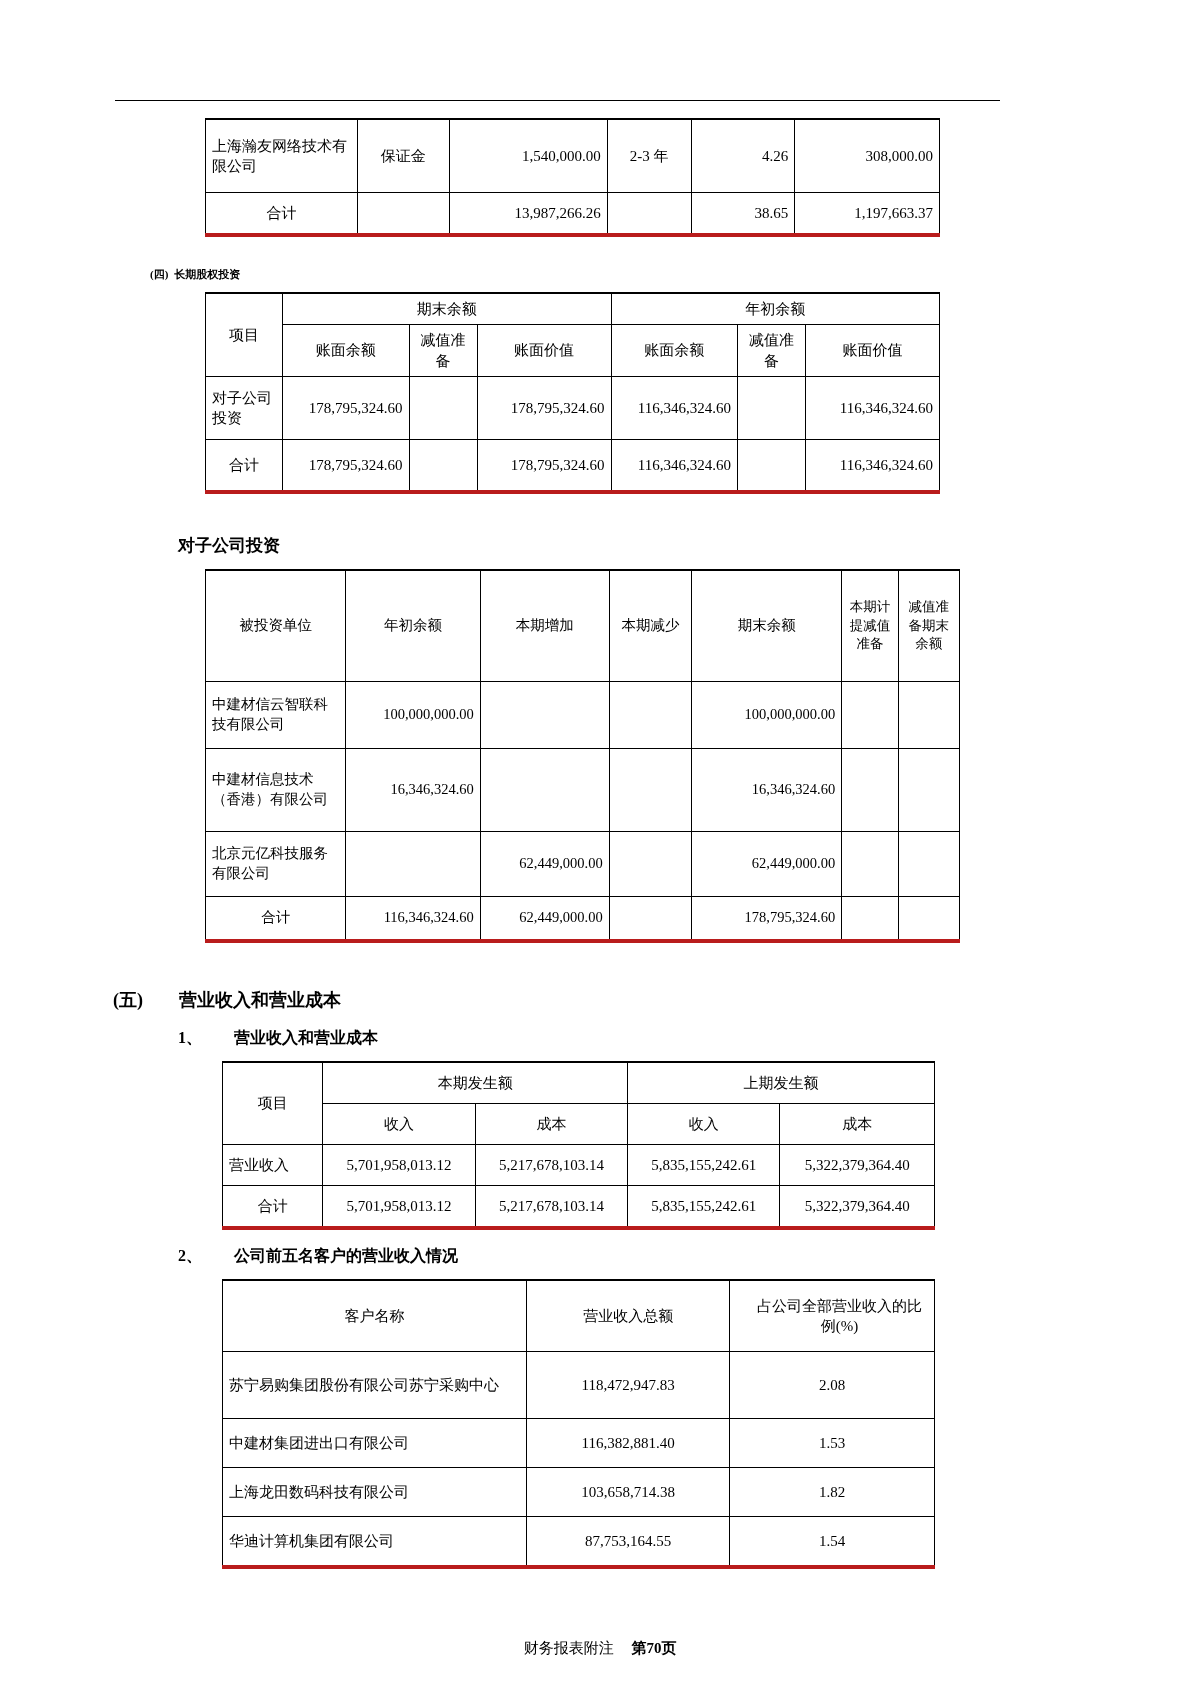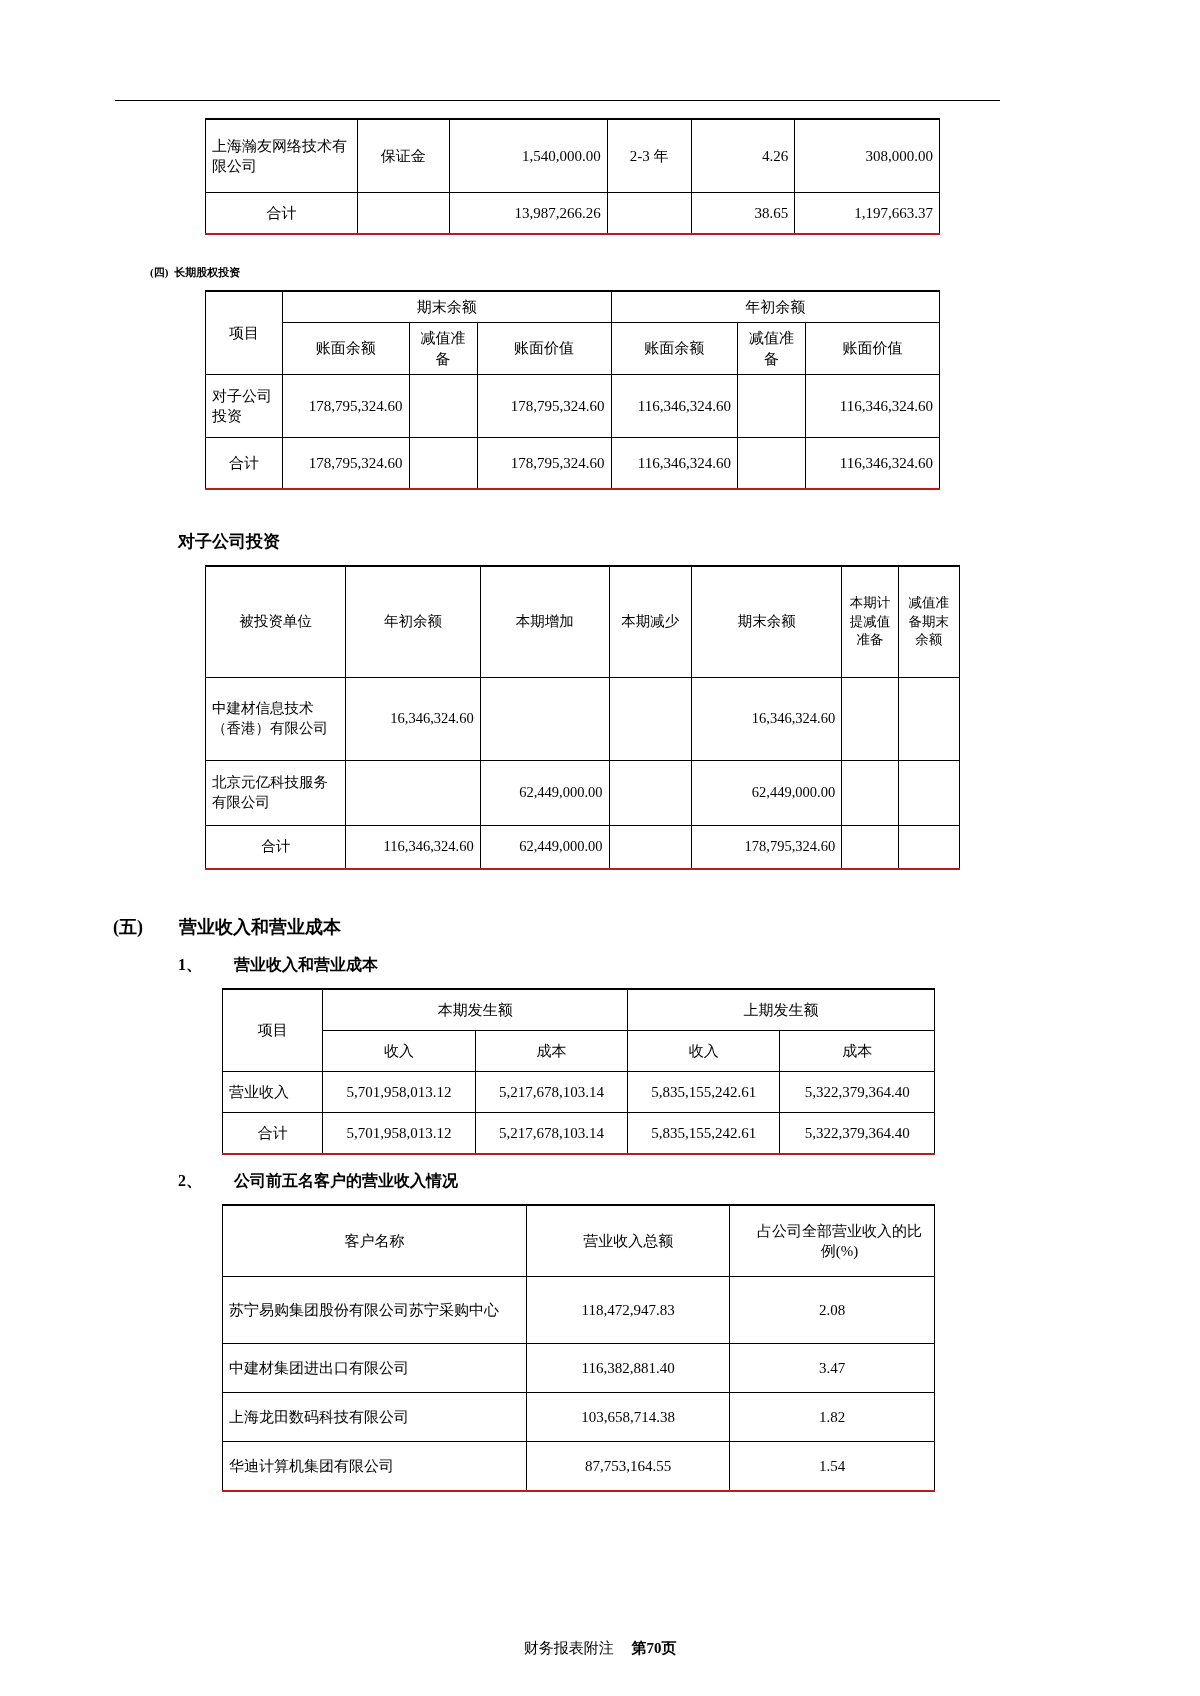--- a/index.html
+++ b/index.html
@@ -43,21 +43,21 @@
     border: 1px solid #000;
     padding: 5px 6px;
     vertical-align: middle;
     font-weight: normal;
     line-height: 1.35;
   }
   .c { text-align: center; }
   .r { text-align: right; }
   .l { text-align: left; }
   .thick-top { border-top: 2px solid #000; }
-  .thick-bottom { border-bottom: 2px solid #b91c1c; }
+  .thick-bottom { border-bottom: 4px solid #b91c1c; }
 
   
   .tbl1-wrap { margin-left: 205px; }
   .tbl1 { width: 735px; }
   .tbl1 td { height: 30px; }
 
   
   .sec-head {
     font-weight: bold;
     font-size: 11px;
@@ -195,20 +195,29 @@
             <tr>
           <td class="c thick-top" style="width:155px;height:100px;">被投资单位</td>
           <td class="c thick-top" style="width:130px;">年初余额</td>
           <td class="c thick-top" style="width:125px;">本期增加</td>
           <td class="c thick-top" style="width:85px;">本期减少</td>
           <td class="c thick-top" style="width:150px;">期末余额</td>
           <td class="c thick-top" style="width:52px;font-size:13.5px;">本期计提减值准备</td>
           <td class="c thick-top" style="width:58px;font-size:13.5px;">减值准备期末余额</td>
         </tr>
         <tr>
+          <td class="l" style="height:56px;">中建材信云智联科技有限公司</td>
+          <td class="r">100,000,000.00</td>
+          <td class="r"></td>
+          <td class="r"></td>
+          <td class="r">100,000,000.00</td>
+          <td class="c"></td>
+          <td class="c"></td>
+        </tr>
+        <tr>
           <td class="l" style="height:72px;">中建材信息技术（香港）有限公司</td>
           <td class="r">16,346,324.60</td>
           <td class="r"></td>
           <td class="r"></td>
           <td class="r">16,346,324.60</td>
           <td class="c"></td>
           <td class="c"></td>
         </tr>
         <tr>
           <td class="l" style="height:54px;">北京元亿科技服务有限公司</td>
@@ -285,21 +294,21 @@
           <td class="c thick-top" style="width:193px;padding-left:21px;">占公司全部营业收入的比例(%)</td>
         </tr>
         <tr>
           <td class="l" style="height:56px;">苏宁易购集团股份有限公司苏宁采购中心</td>
           <td class="c">118,472,947.83</td>
           <td class="c">2.08</td>
         </tr>
         <tr>
           <td class="l" style="height:38px;">中建材集团进出口有限公司</td>
           <td class="c">116,382,881.40</td>
-          <td class="c">3.47</td>
+          <td class="c">1.53</td>
         </tr>
         <tr>
           <td class="l" style="height:38px;">上海龙田数码科技有限公司</td>
           <td class="c">103,658,714.38</td>
           <td class="c">1.82</td>
         </tr>
         <tr>
           <td class="l thick-bottom" style="height:38px;">华迪计算机集团有限公司</td>
           <td class="c thick-bottom">87,753,164.55</td>
           <td class="c thick-bottom">1.54</td>

